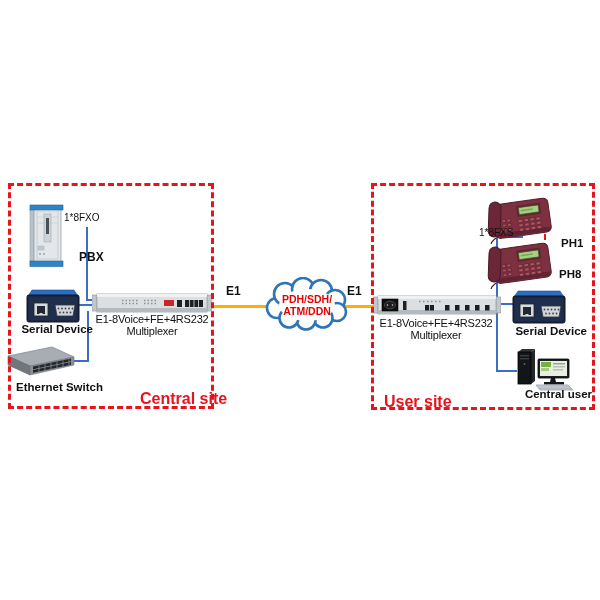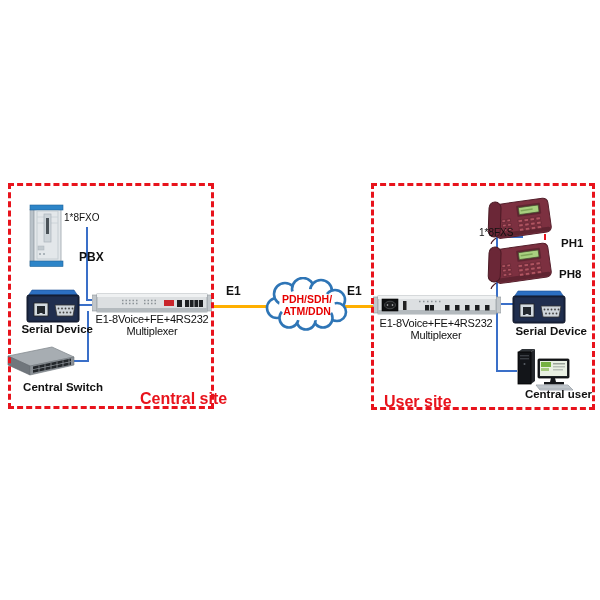--- a/index.html
+++ b/index.html
@@ -265,21 +265,21 @@
     <text x="45" y="26" text-anchor="middle" font-family="Liberation Sans, DejaVu Sans, sans-serif" font-size="10.5" font-weight="bold" fill="#e60000">PDH/SDH/</text>
     <text x="45" y="38" text-anchor="middle" font-family="Liberation Sans, DejaVu Sans, sans-serif" font-size="10.5" font-weight="bold" fill="#e60000">ATM/DDN</text>
   </svg>
 
   <div class="site-box" style="left:8px;top:183px;width:206px;height:226px;"></div>
   <div class="site-box" style="left:371px;top:183px;width:224px;height:227px;"></div>
 
   <div class="small-label" style="left:64px;top:212px;">1*8FXO</div>
   <div class="dev-label" style="left:58px;top:250px;font-size:12px;padding-left:21px;">PBX</div>
   <div class="dev-label" style="left:13px;top:323px;width:80px;">Serial Device</div>
-  <div class="dev-label" style="left:8px;top:381px;width:95px;">Central Switch</div>
+  <div class="dev-label" style="left:8px;top:381px;width:95px;">Ethernet Switch</div>
 
   <div class="mux-label" style="left:90px;top:313px;width:124px;">
     <div>E1-8Voice+FE+4RS232</div>
     <div>Multiplexer</div>
   </div>
 
   <div class="e1-label" style="left:226px;top:284px;">E1</div>
   <div class="e1-label" style="left:347px;top:284px;">E1</div>
 
   <div class="mux-label" style="left:371px;top:317px;width:130px;">

